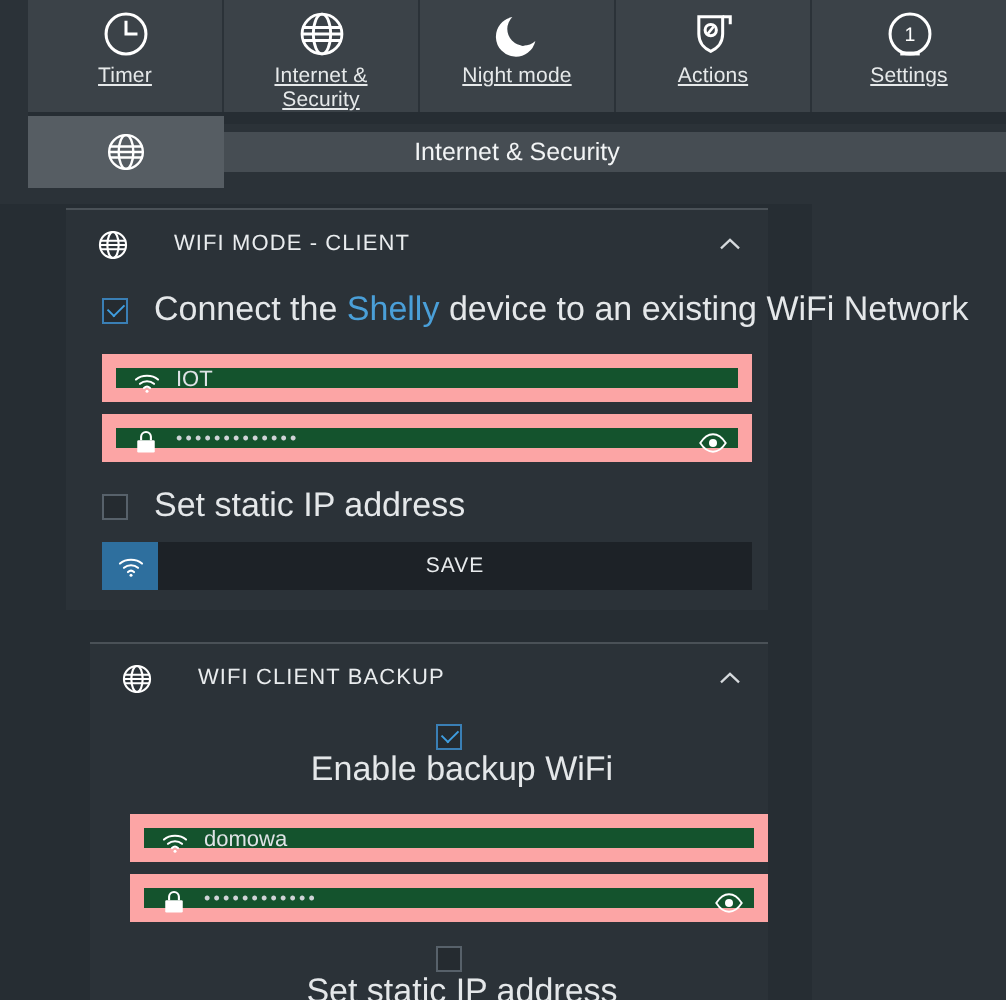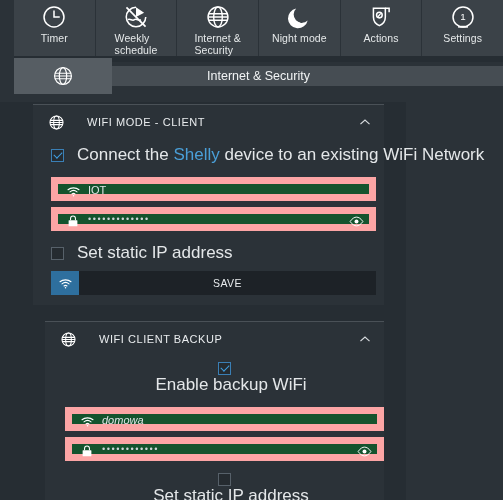--- a/index.html
+++ b/index.html
@@ -37,22 +37,24 @@
   .tab:last-child { border-right: none; }
   .tab .ticon {
     height: 30px;
     display: flex; align-items: center; justify-content: center;
     color: #ffffff;
   }
   .tab .tlabel {
     color: #e6e9ea;
     font-size: 10.5px;
     line-height: 12px;
+    text-align: center;
     padding: 0 2px;
     letter-spacing: .1px;
+    text-decoration: underline;
   }
   .tabstrip-underline {
     position: absolute;
     left: 14px; top: 56px; width: 489px; height: 6px;
     background: #262d33;
   }
 
   
   .pageheader {
     position: absolute;
@@ -137,21 +139,21 @@
   .cbx-label .accent { color: #4a9fd8; }
 
   .field {
     display: flex;
     align-items: flex-start;
     height: 24px;
     margin: 6px 8px 6px 18px;
     background: #14532d;
     border: 7px solid #fca5a5;
   }
-  .card.backup .field { margin-left: 20px; margin-right: 0; font-style: italic; }
+  .card.backup .field { margin-left: 20px; margin-right: 0; }
   .field .f-icon {
     width: 30px;
     display: flex; align-items: center; justify-content: center;
     color: #ffffff;
     flex: none;
   }
   .field .f-val {
     flex: 1;
     color: #dfe3e6;
     font-size: 11px;
@@ -206,34 +208,20 @@
     <div class="tab">
       <span class="ticon">
         <svg width="26" height="26" viewBox="0 0 24 24" fill="none" stroke="currentColor" stroke-width="1.4">
           <circle cx="12" cy="12" r="9.2"></circle>
           <path d="M12 6.6 V12 H16.6" stroke-linecap="square"></path>
         </svg>
       </span>
       <span class="tlabel">Timer</span>
     </div>
 
-    <div class="tab">
-      <span class="ticon">
-        <svg width="26" height="26" viewBox="0 0 24 24" fill="none" stroke="currentColor" stroke-width="1.4">
-          <path d="M21 12a9 9 0 1 1-9-9"></path>
-          <path d="M12 3 v9 l7.5 -4" fill="currentColor" stroke="none"></path>
-          <path d="M4.5 14.5 c2 -1.6 4 1.6 6 0 c2 -1.6 4 1.6 6 0"></path>
-          <path d="M3.2 3.2 L20.8 20.8" stroke-width="1.6"></path>
-        </svg>
-      </span>
-      <span class="tlabel">
-        <span>Weekly</span><br>
-        <span>schedule</span>
-      </span>
-    </div>
 
     <div class="tab">
       <span class="ticon">
         <svg width="26" height="26" viewBox="0 0 24 24" fill="none" stroke="currentColor" stroke-width="1.3">
           <circle cx="12" cy="12" r="9.2"></circle>
           <ellipse cx="12" cy="12" rx="4" ry="9.2"></ellipse>
           <path d="M3 9 H21 M3 15 H21 M2.8 12 H21.2"></path>
         </svg>
       </span>
       <span class="tlabel">

